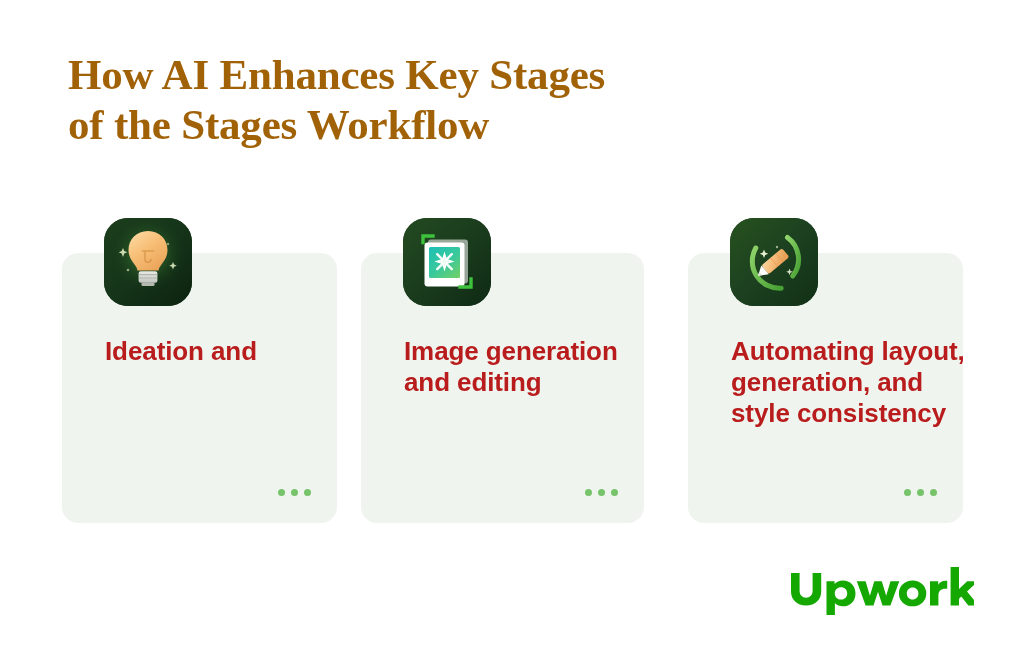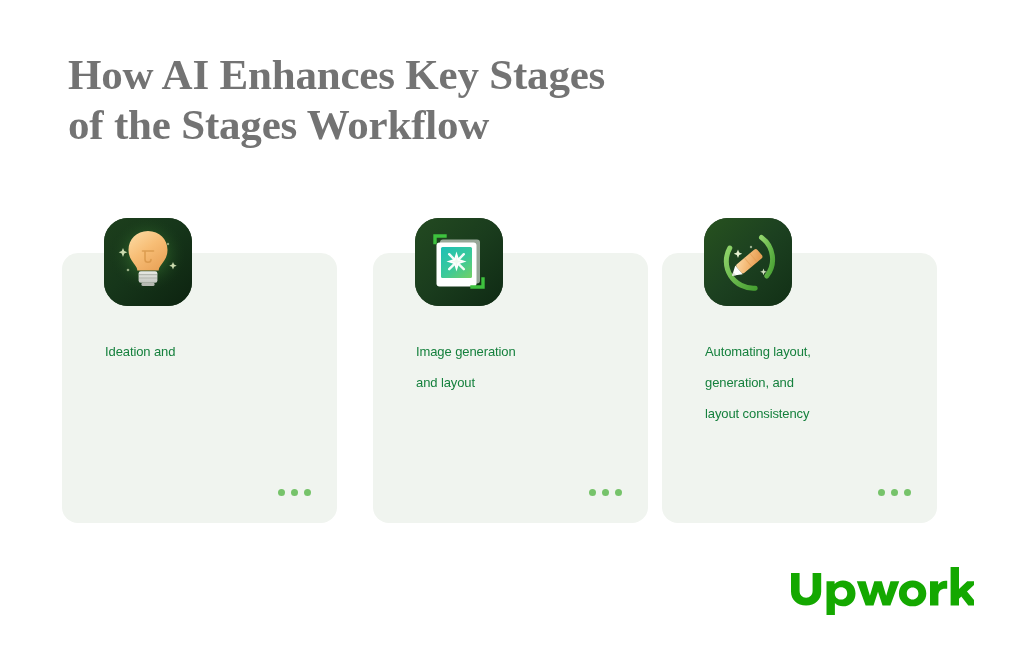--- a/index.html
+++ b/index.html
@@ -25,21 +25,21 @@
   
   .headline {
     position: absolute;
     left: 68px;
     top: 50px;
     width: 700px;
     font-family: "Liberation Serif", "DejaVu Serif", serif;
     font-size: 43px;
     line-height: 50px;
     font-weight: 700;
-    color: #737373;
+    color: #a16207;
     letter-spacing: -0.2px;
   }
   .headline .ln { display: block; white-space: pre; }
 
   
   .cards {
     position: absolute;
     left: 62px;
     top: 253px;
     width: 900px;
@@ -48,32 +48,32 @@
 
   .card {
     position: absolute;
     top: 0;
     width: 275px;
     height: 270px;
     background: #f0f4ef;
     border-radius: 16px;
   }
   .card.c1 { left: 0px; }
-  .card.c2 { left: 311px; }
-  .card.c3 { left: 600px; }
+  .card.c2 { left: 299px; padding-left: 8px; }
+  .card.c3 { left: 626px; }
 
   .card-text {
     position: absolute;
     left: 43px;
     top: 83px;
     width: 210px;
-    font-size: 13px;
+    font-size: 26px;
     line-height: 31px;
-    font-weight: 400;
-    color: #15803d;
+    font-weight: 700;
+    color: #b91c1c;
     letter-spacing: -0.1px;
   }
   .card-text .ln { display: block; white-space: pre; }
 
   .ellipsis {
     position: absolute;
     right: 26px;
     bottom: 27px;
     display: flex;
     gap: 6px;
@@ -199,21 +199,21 @@
           <path d="M41.5 33.5l2.4 7.6 7.6 2.4-7.6 2.4-2.4 7.6-2.4-7.6-7.6-2.4 7.6-2.4z" fill="#ffffff"></path>
           <path d="M41.5 38.2l1.3 4.1 4.1 1.2-4.1 1.2-1.3 4.1-1.3-4.1-4.1-1.2 4.1-1.2z" fill="#eefaf0"></path>
           <path d="M34.2 36.2l5.1 5.1M48.8 36.2l-5.1 5.1M34.2 51.2l5.1-5.1M48.8 51.2l-5.1-5.1" stroke="#ffffff" stroke-width="2.4" stroke-linecap="round" opacity="0.95"></path>
 
           <path d="M20 24.5v-6.5h10" stroke="#3ec23e" stroke-width="3.4" fill="none" stroke-linecap="square"></path>
           <path d="M68 61v8h-11" stroke="#3ec23e" stroke-width="3.4" fill="none" stroke-linecap="square"></path>
         </svg>
       </div>
       <div class="card-text">
         <span class="ln">Image generation</span>
-        <span class="ln">and layout</span>
+        <span class="ln">and editing</span>
       </div>
       <div class="ellipsis">
         <i></i>
         <i></i>
         <i></i>
       </div>
     </div>
 
     <div class="card c3">
       <div class="icon-tile">
@@ -251,21 +251,21 @@
           <g fill="#f2fbdc">
             <path d="M34 31.5l1.2 3 3 1.2-3 1.2-1.2 3-1.2-3-3-1.2 3-1.2z" opacity="0.95"></path>
             <path d="M59.5 50.5l0.95 2.4 2.4 0.95-2.4 0.95-0.95 2.4-0.95-2.4-2.4-0.95 2.4-0.95z" opacity="0.85"></path>
             <circle cx="47" cy="29" r="1.2" opacity="0.6"></circle>
           </g>
         </svg>
       </div>
       <div class="card-text">
         <span class="ln">Automating layout,</span>
         <span class="ln">generation, and</span>
-        <span class="ln">layout consistency</span>
+        <span class="ln">style consistency</span>
       </div>
       <div class="ellipsis">
         <i></i>
         <i></i>
         <i></i>
       </div>
     </div>
 
   </div>
 

